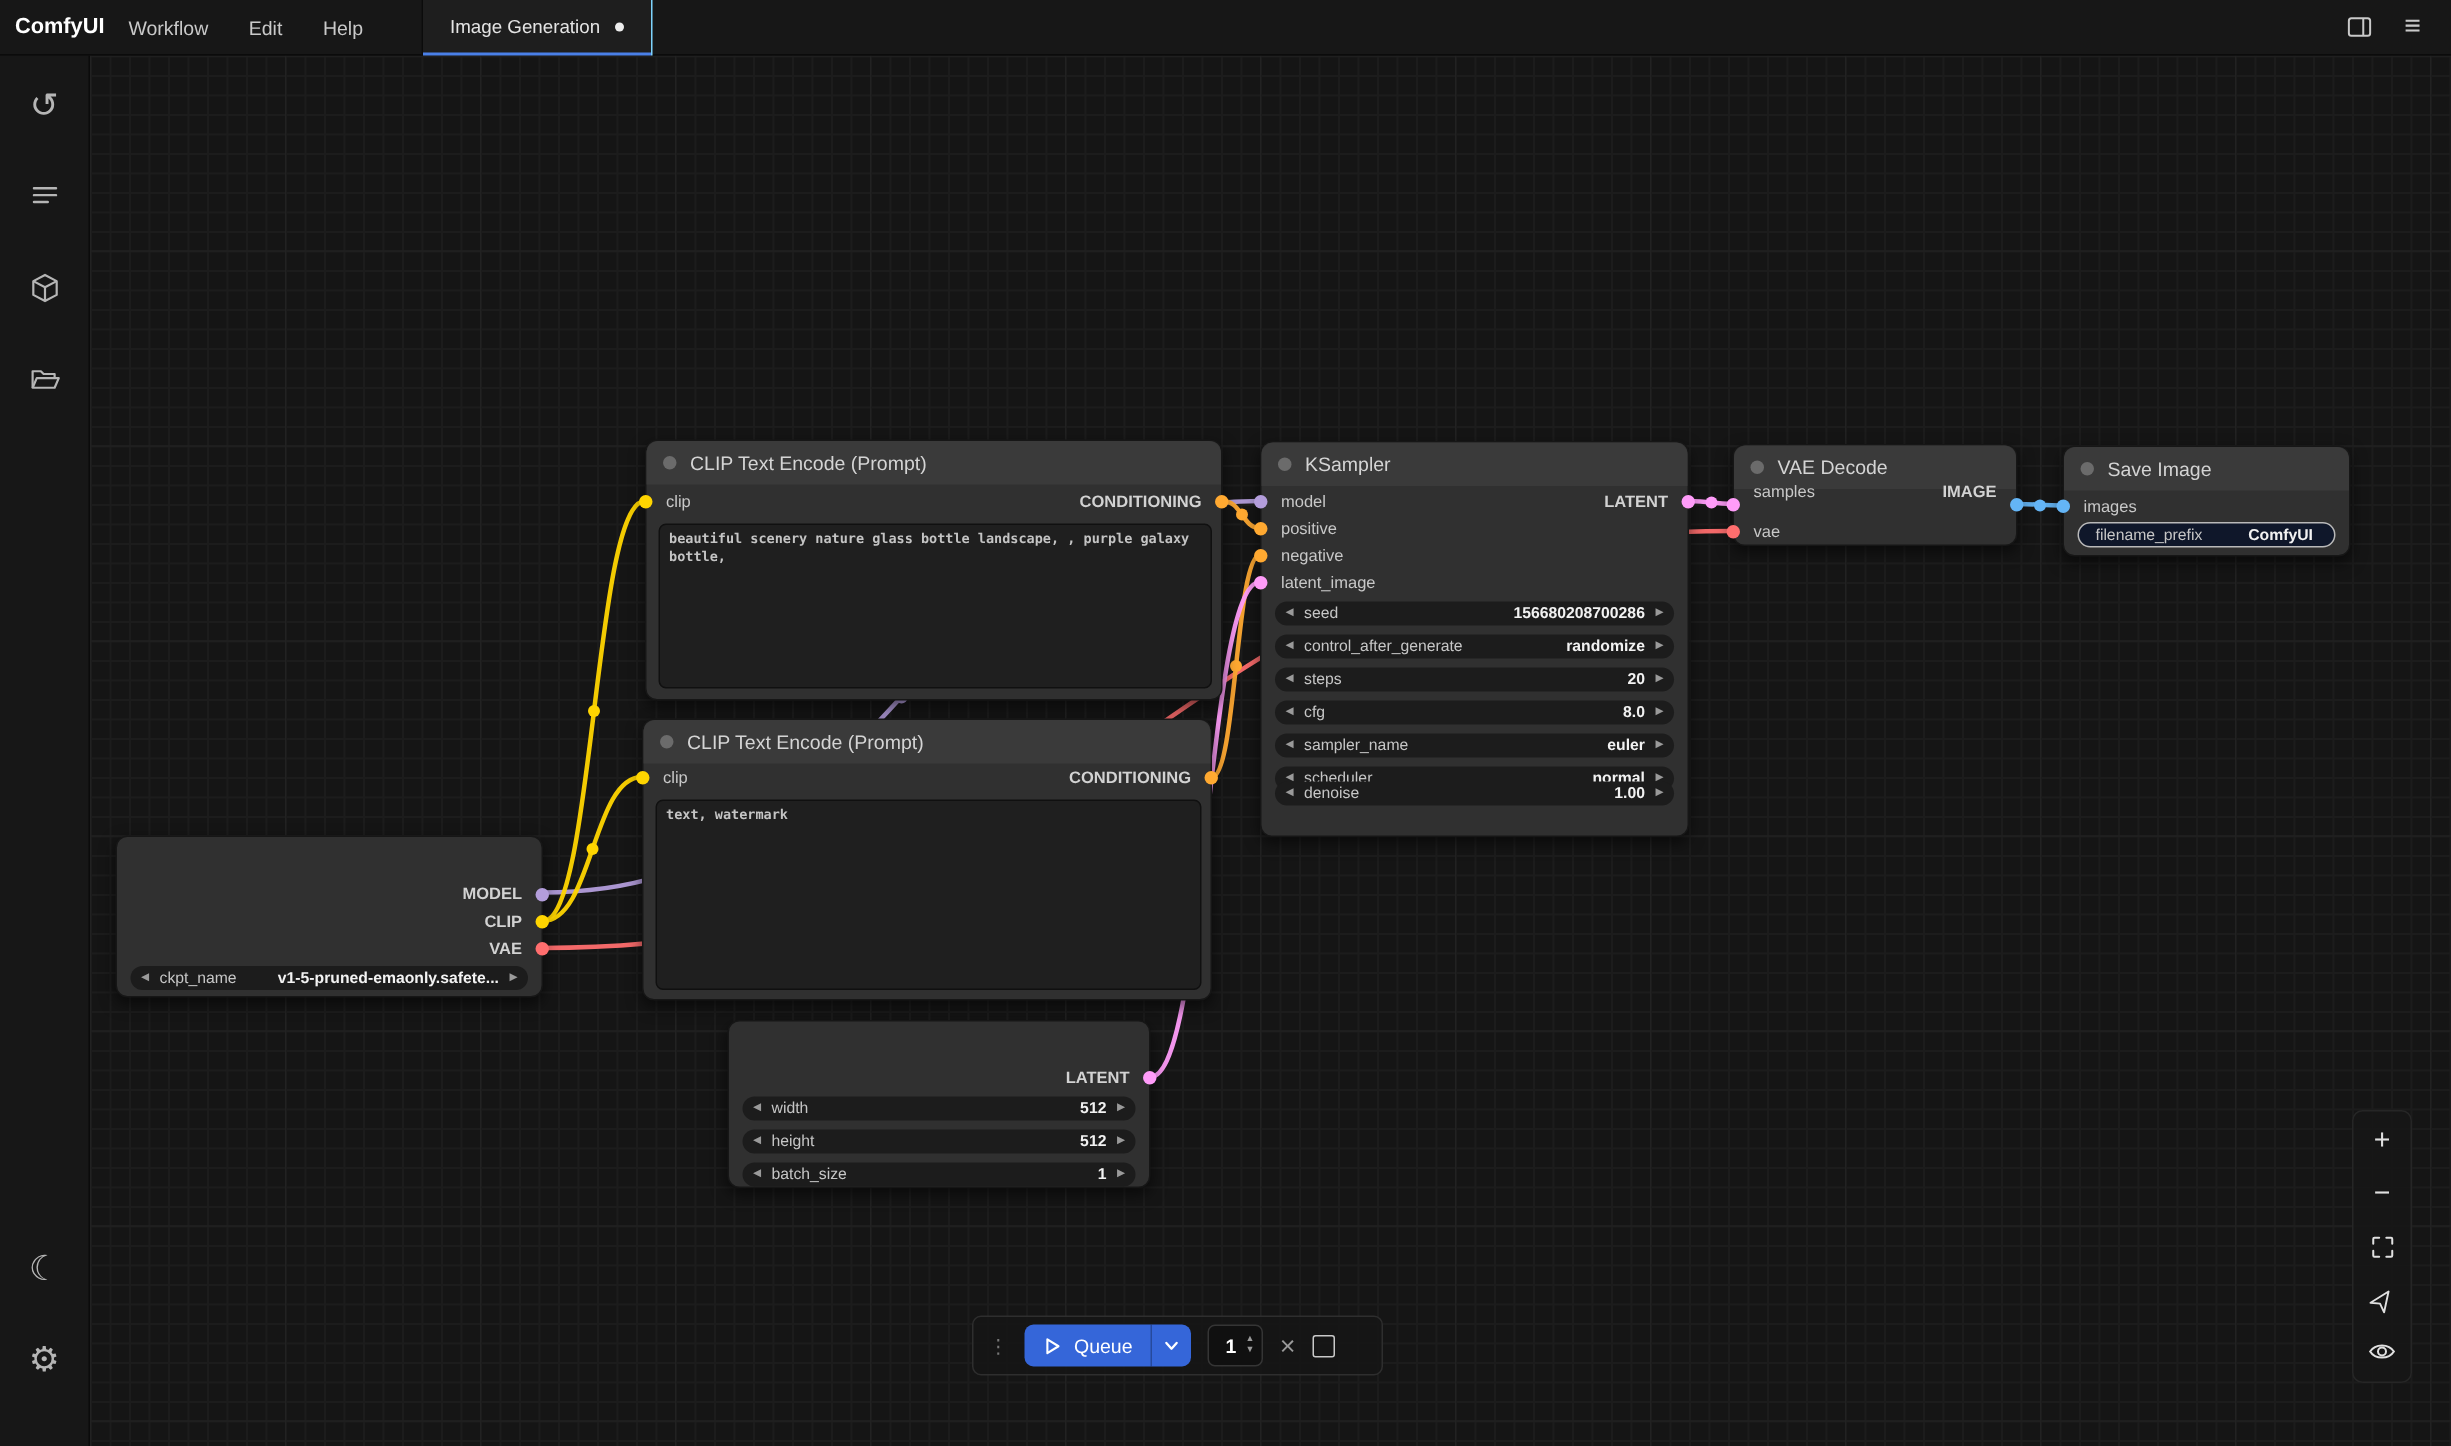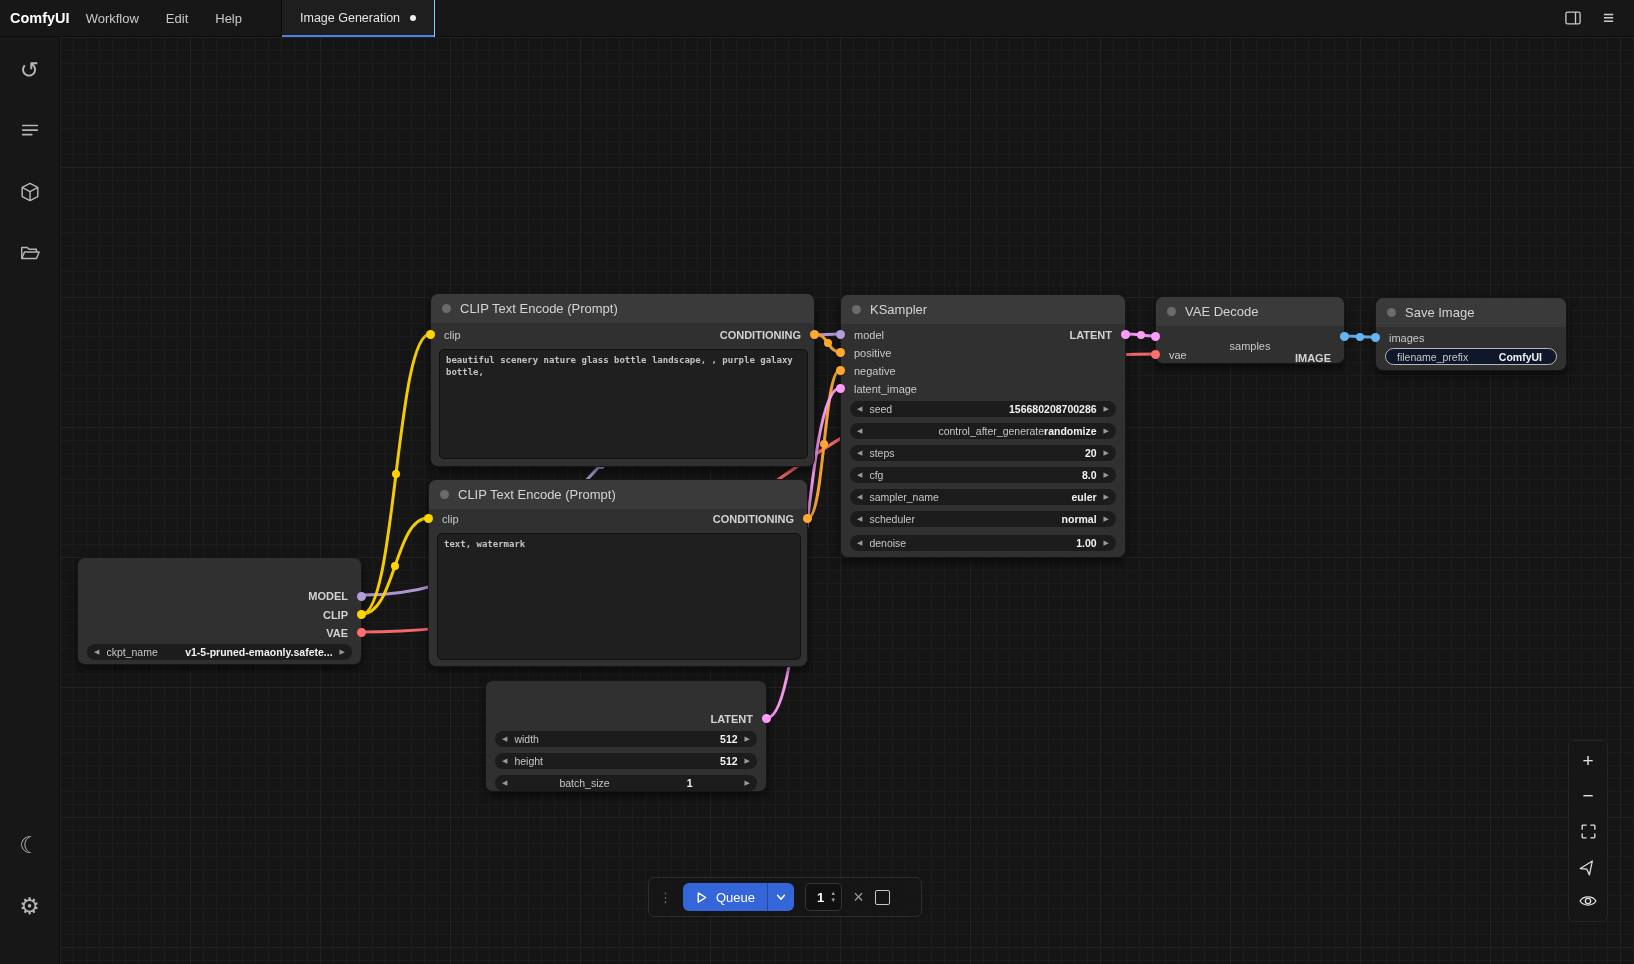--- a/index.html
+++ b/index.html
@@ -213,21 +213,21 @@
       <div class="srow" style="top:85px;">
           <span class="sin">latent_image</span>
         </div>
 
       <div class="widget" style="top:106px;">
         <span class="warr">◀</span>
         <span class="wname">seed</span>
         <span class="wval">156680208700286</span>
         <span class="warr">▶</span>
       </div>
-      <div class="widget" style="top:128px;text-align:right;">
+      <div class="widget" style="top:128px;">
         <span class="warr">◀</span>
         <span class="wname">control_after_generate</span>
         <span class="wval">randomize</span>
         <span class="warr">▶</span>
       </div>
       <div class="widget" style="top:150px;">
         <span class="warr">◀</span>
         <span class="wname">steps</span>
         <span class="wval">20</span>
         <span class="warr">▶</span>
@@ -243,37 +243,37 @@
         <span class="wname">sampler_name</span>
         <span class="wval">euler</span>
         <span class="warr">▶</span>
       </div>
       <div class="widget" style="top:216px;">
         <span class="warr">◀</span>
         <span class="wname">scheduler</span>
         <span class="wval">normal</span>
         <span class="warr">▶</span>
       </div>
-      <div class="widget" style="top:240px;">
+      <div class="widget" style="top:226px;">
         <span class="warr">◀</span>
         <span class="wname">denoise</span>
         <span class="wval">1.00</span>
         <span class="warr">▶</span>
       </div>
     </div>
 
     <div class="node" style="left:1095px;top:259px;width:190px;height:68px;">
       <div class="nhead">
         <span class="ndot"></span>
         <span>VAE Decode</span>
       </div>
       <span class="sdot in cl" style="top:35px;"></span>
       <span class="sdot in cv" style="top:53px;"></span>
       <span class="sdot out ci" style="top:35px;"></span>
-      <div class="srow" style="top:43px;flex-direction:column;">
+      <div class="srow" style="top:22px;">
         <span class="sin">samples</span>
         <span class="sout">IMAGE</span>
       </div>
       <div class="srow" style="top:49px;">
           <span class="sin">vae</span>
         </div>
     </div>
 
     <div class="node" style="left:1315px;top:260px;width:192px;height:74px;">
       <div class="nhead">
@@ -300,21 +300,21 @@
         <span class="wname">width</span>
         <span class="wval">512</span>
         <span class="warr">▶</span>
       </div>
       <div class="widget" style="top:72px;">
         <span class="warr">◀</span>
         <span class="wname">height</span>
         <span class="wval">512</span>
         <span class="warr">▶</span>
       </div>
-      <div class="widget" style="top:94px;gap:45px;">
+      <div class="widget" style="top:94px;">
         <span class="warr">◀</span>
         <span class="wname">batch_size</span>
         <span class="wval">1</span>
         <span class="warr">▶</span>
       </div>
     </div>
 
     <div id="queuebar">
       <span class="qhandle">⋮</span>
       <div class="qbtn">

